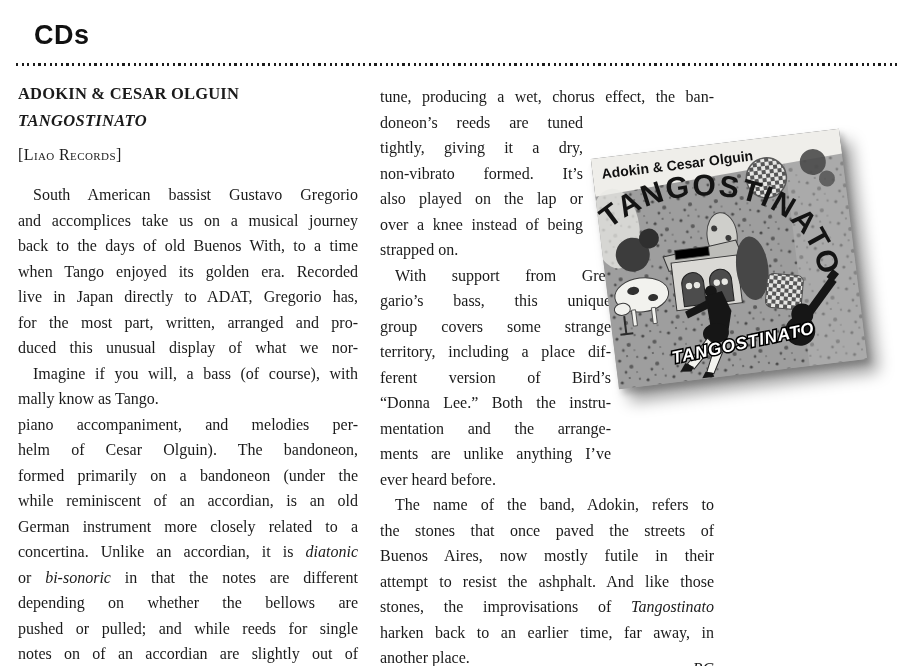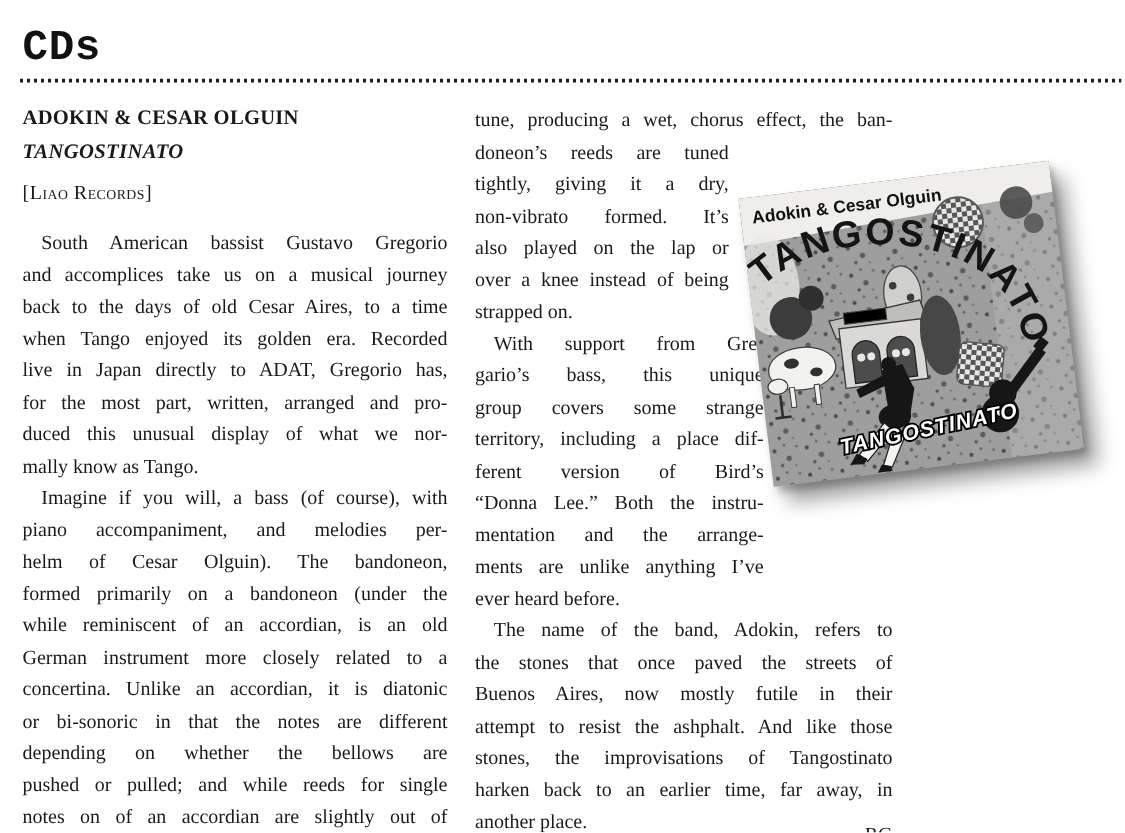--- a/index.html
+++ b/index.html
@@ -3,23 +3,23 @@
 <meta charset="utf-8">
 <style>
   html,body{margin:0;padding:0;background:#ffffff;}
   .page{
     position:relative; width:900px; height:666px; background:#ffffff;
     overflow:hidden; color:#1a1a1a;
     font-family:"Liberation Serif","DejaVu Serif",serif;
   }
   
   .section-title{
-    position:absolute; left:18px; top:20px; margin:0;
-    font-family:Liberation Mono, monospace;
-    font-size:34px; font-weight:700; letter-spacing:.5px; color:#111;
+    position:absolute; left:34px; top:20px; margin:0;
+    font-family:Liberation Sans, sans-serif;
+    font-size:27px; font-weight:700; letter-spacing:.5px; color:#111;
   }
   .dotted-rule{
     position:absolute; left:16px; right:3px; top:63px; height:3px;
     background:repeating-linear-gradient(to right,#1c1c1c 0 2.2px,transparent 2.2px 5.6px);
   }
   
   .col{position:absolute; top:80px;}
   .col-left{left:18px; width:340px;}
   .col-right{left:380px; width:334px;}
   .review-artist{margin:3px 0 0; font-size:16.5px; font-weight:700; letter-spacing:.2px; line-height:21px;}
@@ -30,21 +30,21 @@
   .line{
     font-size:16px; line-height:25.5px; height:25.5px; overflow:visible;
     text-align:justify; text-align-last:justify; white-space:normal;
   }
   .line.end{text-align-last:left;}
   .line.indent{text-indent:15px;}
   .col-right .line.wrap-a{width:203px;}
   .col-right .line.wrap-b{width:231px;}
   .line.flexline{display:flex; text-align-last:left;}
   .line.flexline .push-right{margin-left:auto;}
-  .it{margin-top:11px;}
+  .it{font-style:italic;margin-top:11px;}
   
   .album-cover{
     position:absolute; left:604px; top:143px; width:250px; height:232px;
     transform:rotate(-7deg);
     box-shadow:10px 14px 16px rgba(0,0,0,.38), 3px 5px 6px rgba(0,0,0,.22);
     background:#9e9e9e;
   }
   .album-cover svg{display:block;}
 </style>
 </head>
@@ -55,27 +55,27 @@
   <h1 class="section-title">CDs</h1>
   <div class="dotted-rule"></div>
 
   <div class="col col-left">
     <div class="review-artist">ADOKIN &amp; CESAR OLGUIN</div>
     <div class="review-album">TANGOSTINATO</div>
     <div class="review-label">[Liao Records]</div>
     <div class="body-text" id="left-body">
         <div class="line indent"><span>South American bassist Gustavo Gregorio</span></div>
         <div class="line"><span>and accomplices take us on a musical journey</span></div>
-        <div class="line"><span>back to the days of old Cesar Aires, to a time</span></div>
+        <div class="line"><span>back to the days of old Buenos With, to a time</span></div>
         <div class="line"><span>when Tango enjoyed its golden era. Recorded</span></div>
         <div class="line"><span>live in Japan directly to ADAT, Gregorio has,</span></div>
         <div class="line"><span>for the most part, written, arranged and pro-</span></div>
         <div class="line"><span>duced this unusual display of what we nor-</span></div>
+        <div class="line indent"><span>Imagine if you will, a bass (of course), with</span></div>
         <div class="line end"><span>mally know as Tango.</span></div>
-        <div class="line indent"><span>Imagine if you will, a bass (of course), with</span></div>
         <div class="line"><span>piano accompaniment, and melodies per-</span></div>
         <div class="line"><span>helm of Cesar Olguin). The bandoneon,</span></div>
         <div class="line"><span>formed primarily on a bandoneon (under the</span></div>
         <div class="line"><span>while reminiscent of an accordian, is an old</span></div>
         <div class="line"><span>German instrument more closely related to a</span></div>
         <div class="line"><span>concertina. Unlike an accordian, it is </span><span class="it">diatonic</span></div>
         <div class="line"><span>or </span><span class="it">bi-sonoric</span><span> in that the notes are different</span></div>
         <div class="line"><span>depending on whether the bellows are</span></div>
         <div class="line"><span>pushed or pulled; and while reeds for single</span></div>
         <div class="line"><span>notes on of an accordian are slightly out of</span></div>

